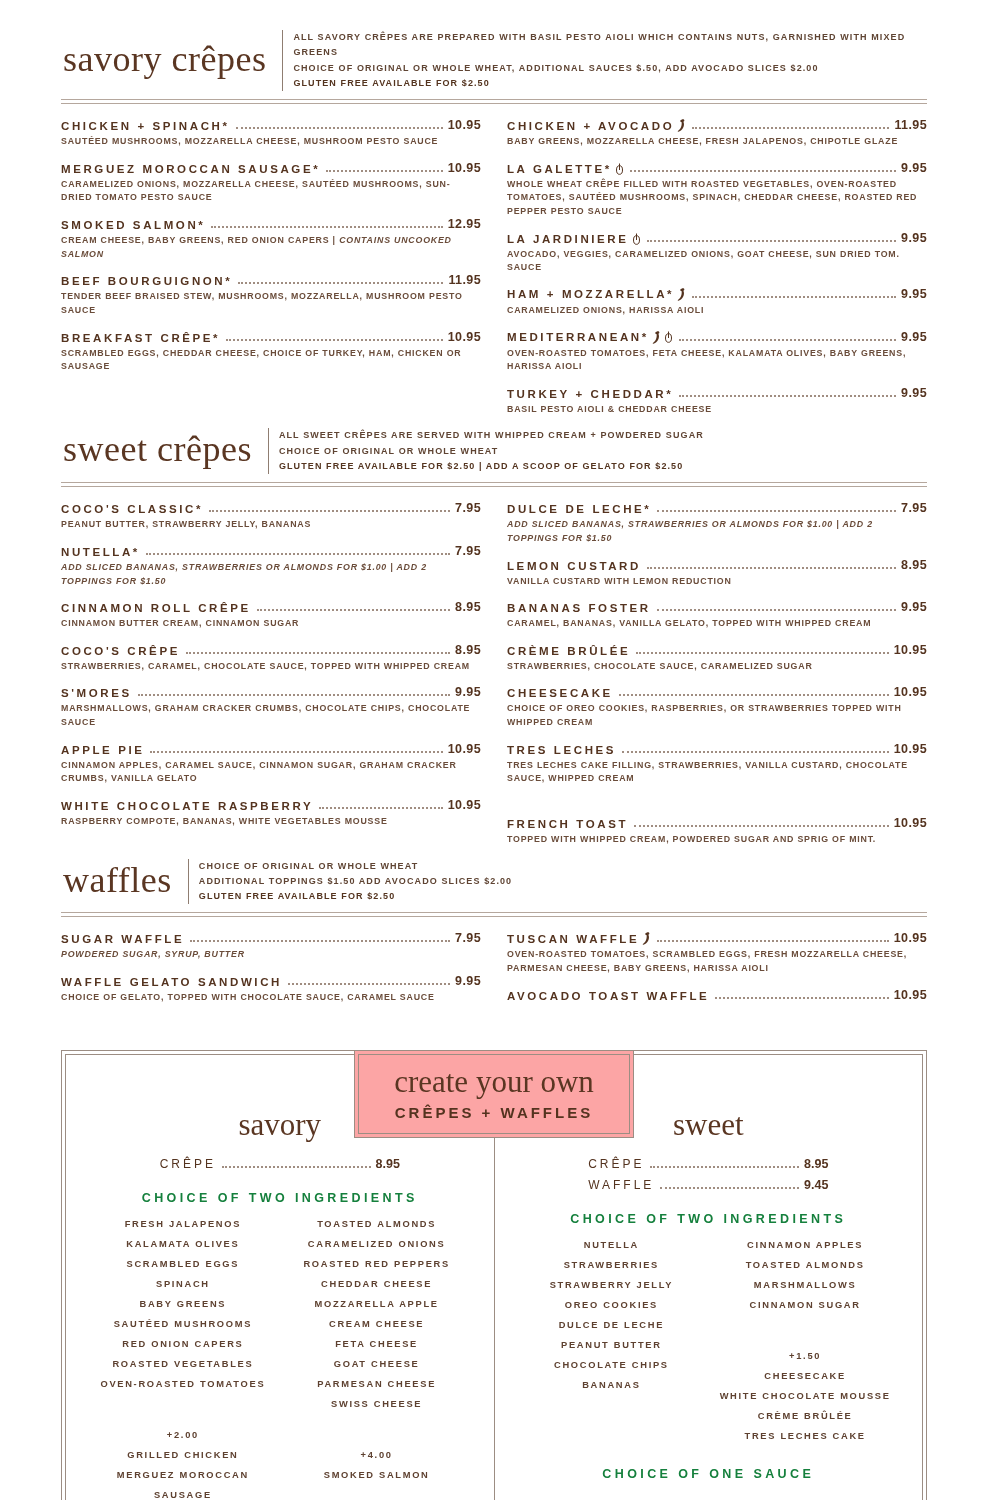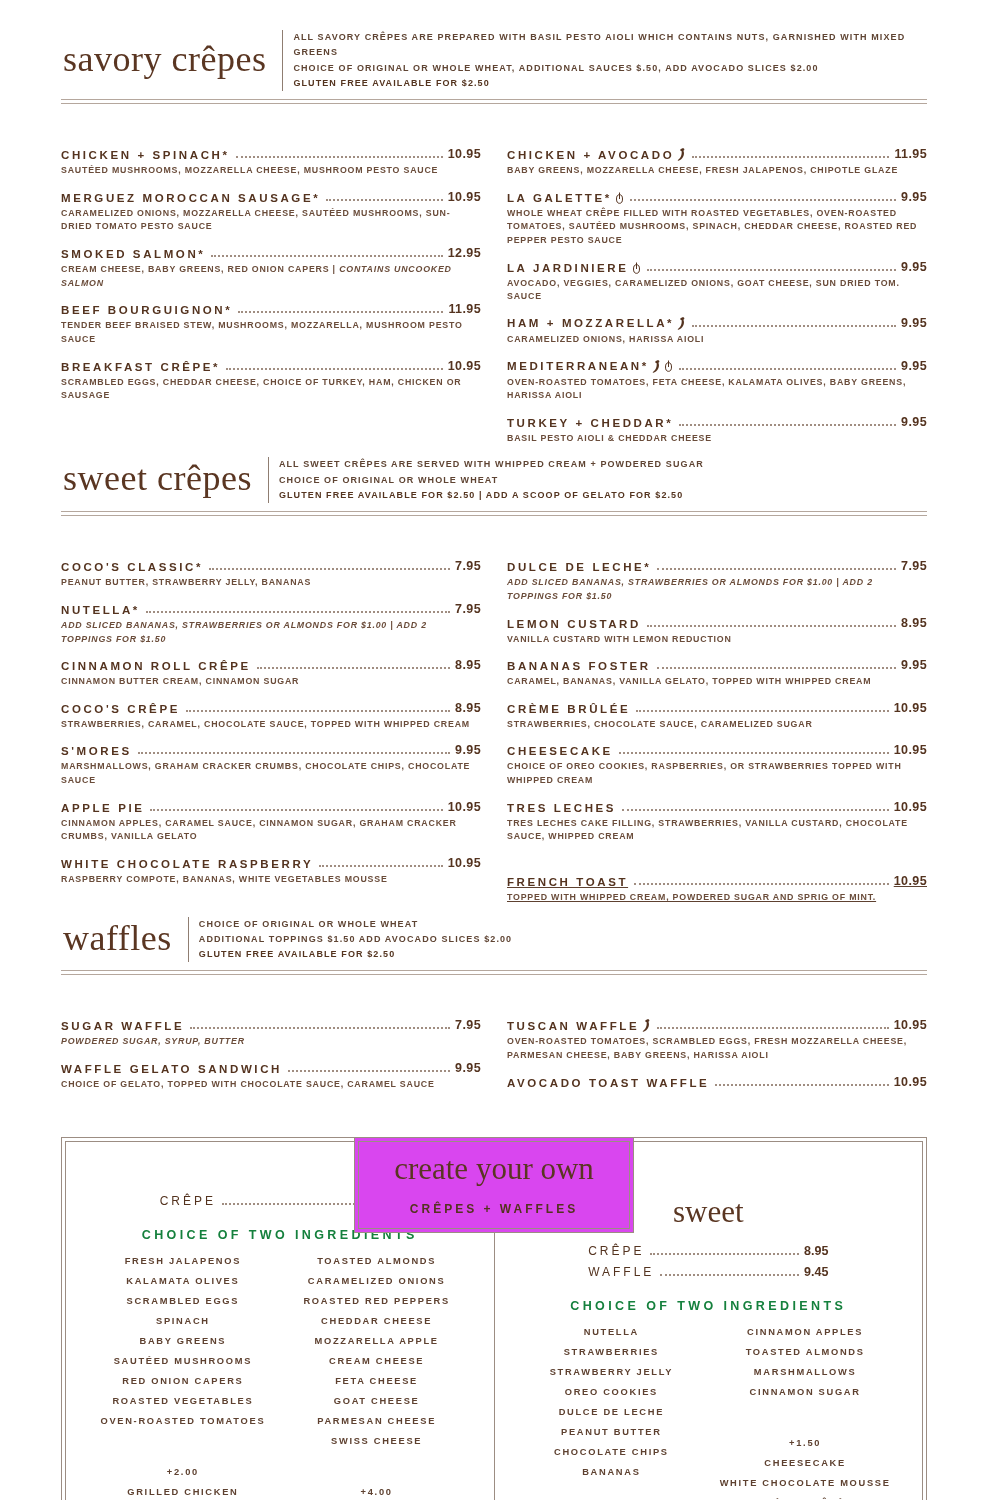--- a/index.html
+++ b/index.html
@@ -17,44 +17,44 @@
     font-size:36px; color:#5a3622; white-space:nowrap; line-height:1;
     padding:0 6px 4px 2px; letter-spacing:0.5px;
   }
   .divider-v { width:1px; align-self:stretch; background:#8f7d71; }
   .section-intro { font-size:9px; font-weight:700; letter-spacing:1.1px; line-height:1.7; color:#5f4433; }
   .intro-line.bold { font-weight:800; color:#54341f; }
   .rule-double { height:3px; border-top:1px solid #b5a79d; border-bottom:1px solid #b5a79d; margin:4px 0 14px; }
 
   
   .menu-grid { display:flex; gap:26px; }
-  .menu-col { flex:1; min-width:0;margin-top:29px; }
+  .menu-col { flex:1; min-width:0; }
   .menu-item { margin-bottom:12px; }
-  .menu-item.gap-before { margin-top:30px;text-decoration:underline; }
+  .menu-item.gap-before { margin-top:30px; }
   .item-line { display:flex; align-items:flex-end; }
   .item-name {
     font-weight:700; font-size:11.5px; letter-spacing:2.6px;
     color:#54331f; white-space:nowrap; display:inline-flex; align-items:center; gap:3px;
   }
   .leader { flex:1; border-bottom:2px dotted #a08d81; margin:0 5px 3px 6px; min-width:16px; }
   .item-price { font-weight:700; font-size:12.5px; color:#54331f; letter-spacing:0.4px; }
   .item-desc { font-size:8.8px; font-weight:600; letter-spacing:0.8px; line-height:1.55; color:#6a4c3a; margin-top:3px; }
   .item-desc .italic, .item-desc.italic { font-style:italic; }
   .mini-icon { display:inline-flex; color:#54331f; }
   .mini-icon svg { display:block; }
 
   
   .cyo-wrap { position:relative; margin-top:14px; }
   .cyo-titlebox {
     position:absolute; top:0; left:50%; transform:translateX(-50%);
-    background:#d946ef; border:1px solid #9c8d83; padding:3px; z-index:2; width:272px;
+    background:#fca5a5; border:1px solid #9c8d83; padding:3px; z-index:2; width:272px;
   }
   .cyo-titlebox-inner { border:1px solid #9c8d83; text-align:center; padding:10px 8px 12px; }
   .cyo-title { font-family:"Liberation Serif", serif; font-size:31px; color:#5a3622; line-height:1.1; }
-  .cyo-subtitle { font-size:12px; font-weight:700; letter-spacing:3px; margin-top:16px; color:#54331f; }
+  .cyo-subtitle { font-size:15px; font-weight:700; letter-spacing:3px; margin-top:5px; color:#54331f; }
   .cyo-box { margin-top:33px; border:1px solid #9c8d83; padding:3px; }
   .cyo-box-inner { border:1px solid #9c8d83; padding-top:52px; }
   .cyo-cols { display:flex; align-items:stretch; }
   .cyo-col { flex:1; min-width:0; padding:0 20px 22px; }
   .cyo-col + .cyo-col { border-left:1px solid #9c8d83; }
   .cyo-col-title { font-family:"Liberation Serif", serif; font-size:31px; color:#5a3622; text-align:center; margin-bottom:14px; }
   .cyo-price-row { display:flex; align-items:flex-end; width:62%; margin:0 auto 7px; }
   .cyo-price-label { font-weight:400; font-size:12px; letter-spacing:3px; color:#54331f; }
   .cyo-price-val { font-weight:700; font-size:12.5px; color:#54331f; }
   .cyo-heading { text-align:center; font-weight:700; font-size:12.5px; letter-spacing:3.4px; color:#15803d; margin:20px 0 10px; }
@@ -390,20 +390,21 @@
     <div class="cyo-titlebox">
       <div class="cyo-titlebox-inner">
         <div class="cyo-title">create your own</div>
         <div class="cyo-subtitle">CRÊPES + WAFFLES</div>
       </div>
     </div>
     <div class="cyo-box">
       <div class="cyo-box-inner">
         <div class="cyo-cols" id="cyo-cols">
             <div class="cyo-col">
+              <div class="cyo-col-title">savory</div>
               <div class="cyo-price-row">
                 <span class="cyo-price-label">CRÊPE</span>
                 <span class="leader"></span>
                 <span class="cyo-price-val">8.95</span>
               </div>
               <div class="cyo-heading">CHOICE OF TWO INGREDIENTS</div>
               <div class="cyo-ing-cols">
                 <div class="cyo-ing-col">
                   <div class="cyo-group">
                     <div>FRESH JALAPENOS</div>

